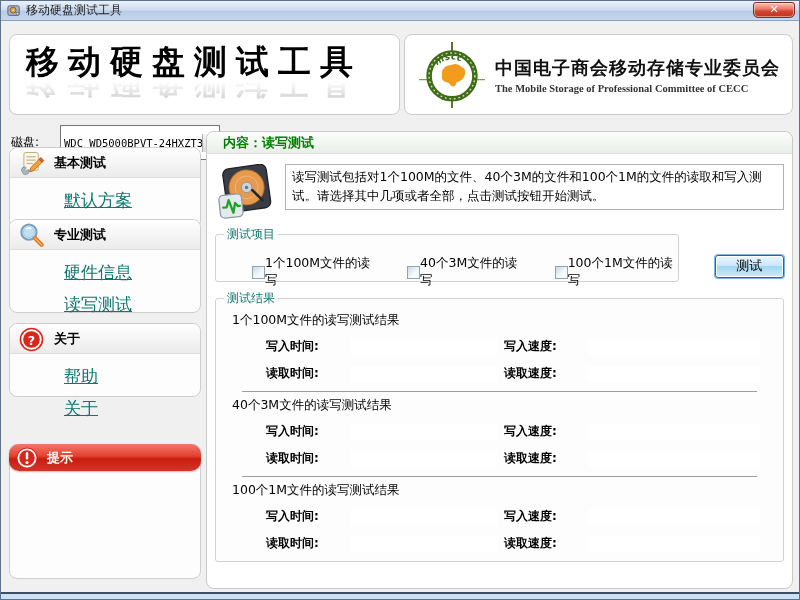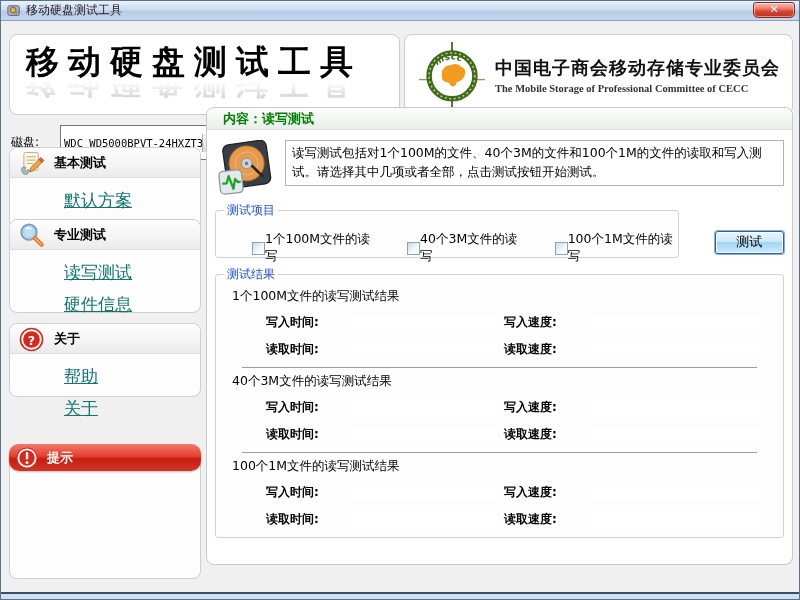--- a/index.html
+++ b/index.html
@@ -76,36 +76,36 @@
   .tip-hd {
     position:relative; height:27px; margin:-1px; border-radius:10px;
     background:linear-gradient(#f4776b,#e2412f 45%,#c81e10 55%,#d2352a);
     display:flex; align-items:center; gap:8px; padding-left:6px;
     color:#fff; font-weight:bold; font-size:13px;
     box-shadow:0 1px 2px rgba(0,0,0,.25);
   }
   .tip-hd svg { width:24px; height:24px; }
   
   .main-panel {
-    position:absolute; left:205px; top:106px; width:587px; height:458px;
+    position:absolute; left:205px; top:130px; width:587px; height:458px;
     background:#fff; border:1px solid #c9c9c9; border-radius:8px;
   }
   .main-hd {
     height:22px; background:linear-gradient(#fcfdfc,#e9eee9);
     border-bottom:1px solid #e2e2e2; border-radius:8px 8px 0 0;
     color:#008000; font-weight:bold; font-size:13px; line-height:21px; padding-left:16px;
   }
   .desc-row { display:flex; gap:12px; padding:10px 8px 0 10px; align-items:flex-start; }
   .desc-row svg { width:56px; height:56px; flex:0 0 auto; }
   .desc-text {
     flex:1; border:1px solid #b3b3b3; padding:3px 6px; font-size:12.5px; line-height:1.5; color:#000;
   }
   .items-row { display:flex; align-items:flex-end; padding:6px 8px 0 8px; gap:10px; }
   fieldset { border:1px solid #d2d2d2; border-radius:3px; margin:0; padding:0; background:#fdfdfd; }
-  fieldset legend { font-size:12px; color:#1d4ed8; margin-left:8px; padding:0 3px; }
+  fieldset legend { font-size:12px; color:#0f766e; margin-left:8px; padding:0 3px; }
   #fs-items { width:482px; height:56px; }
   .cb-row { display:flex; gap:32px; padding:12px 0 0 36px; }
   .cb-item { display:flex; align-items:center; gap:0; font-size:12.5px; cursor:pointer; }
   .cb-box {
     width:13px; height:13px; border:1px solid #8ea3b4;
     background:linear-gradient(135deg,#cbd8e4,#f6fafd 60%); flex:0 0 auto;
   }
   .test-btn {
     width:72px; height:23px; margin:0 0 4px 26px;
     border:1px solid #30619c; border-radius:3px;
@@ -203,22 +203,22 @@
       <svg viewBox="0 0 32 32">
         <circle cx="13" cy="12" r="9" fill="#dcedf8" stroke="#7a9fc0" stroke-width="2.5"></circle>
         <circle cx="13" cy="12" r="6.5" fill="#bfe0f4" stroke="#9cc4de" stroke-width="1"></circle>
         <path d="M10 8 q3 -2 5 0" stroke="#ffffff" stroke-width="1.8" fill="none" stroke-linecap="round"></path>
         <path d="M20 19 L28 27" stroke="#e07820" stroke-width="5" stroke-linecap="round"></path>
         <path d="M20 19 L28 27" stroke="#f8b060" stroke-width="1.8" stroke-linecap="round"></path>
       </svg>
       <span>专业测试</span>
     </div>
     <div class="side-links">
+      <a class="green-link">硬件信息</a>
       <a class="green-link">读写测试</a>
-      <a class="green-link">硬件信息</a>
       <a class="green-link">疲劳测试</a>
     </div>
   </div>
 
   <div class="side-panel" id="panel-about">
     <div class="hd">
       <svg viewBox="0 0 32 32">
         <circle cx="16" cy="16" r="14" fill="#d8281c"></circle>
         <circle cx="16" cy="16" r="11" fill="none" stroke="#ffffff" stroke-width="2.2"></circle>
         <text x="16" y="22" text-anchor="middle" font-size="15" font-weight="bold" fill="#fff">?</text>

